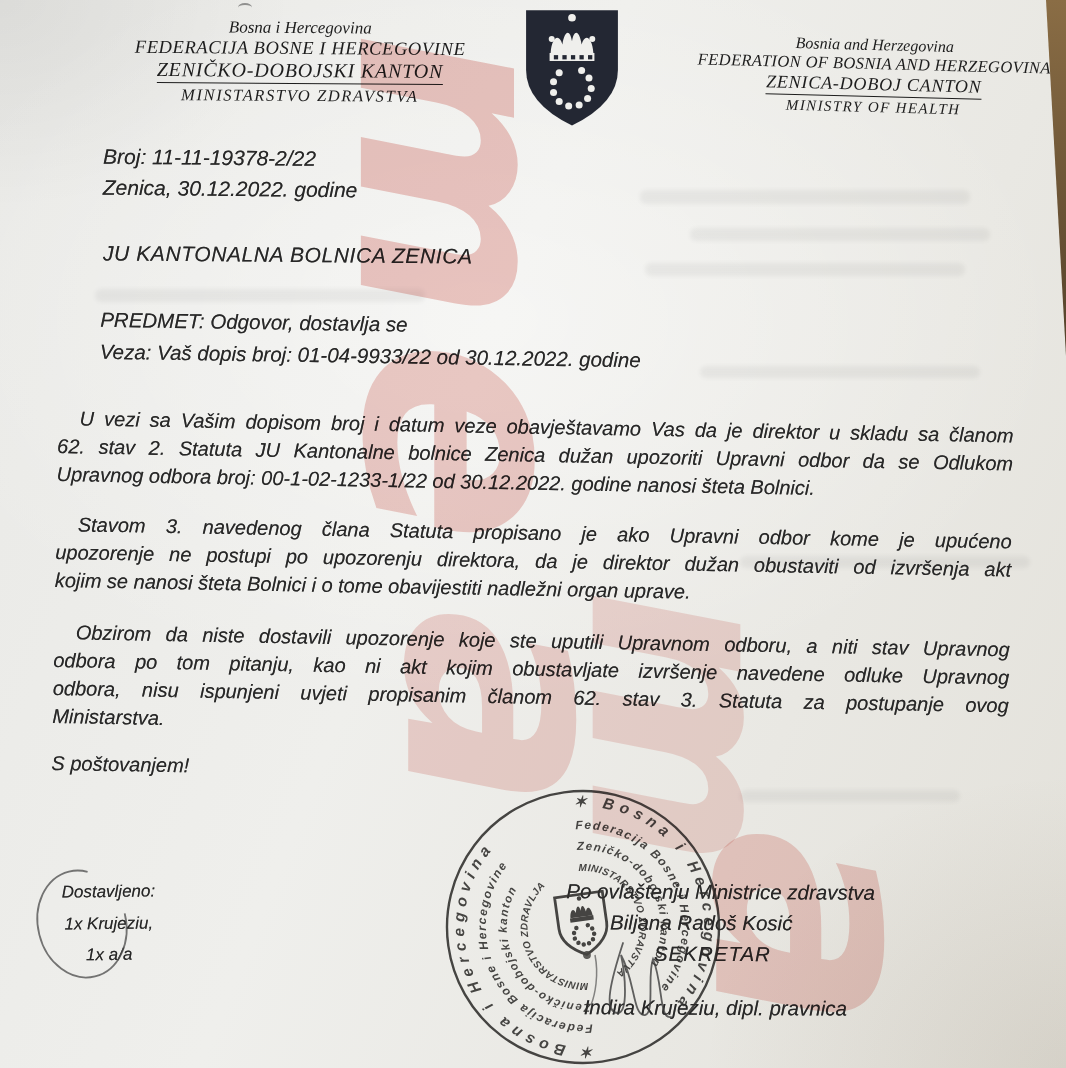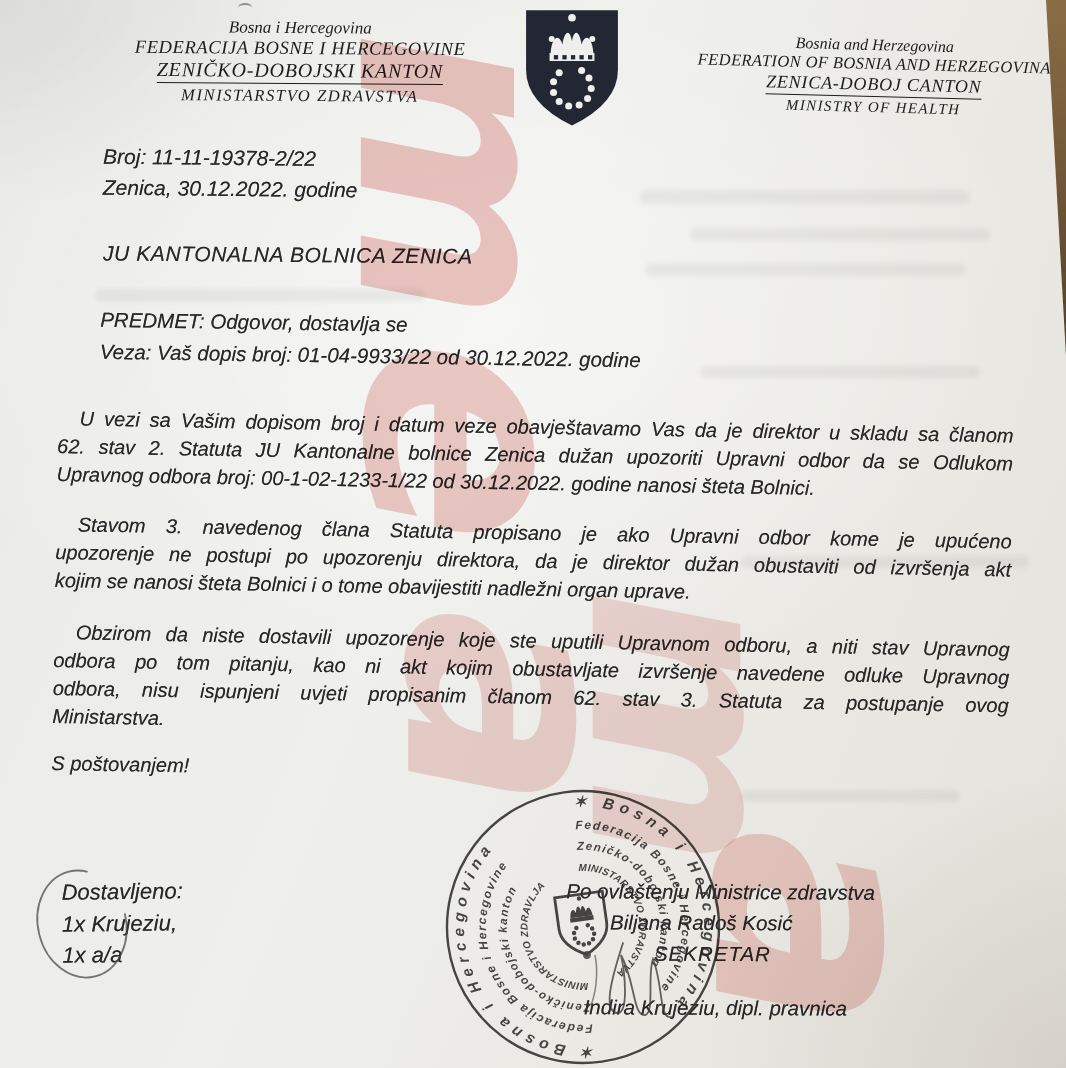--- a/index.html
+++ b/index.html
@@ -26,21 +26,21 @@
   .txt{color:#272727;text-shadow:0 0 .4px rgba(20,20,20,.55);z-index:10;}
   .ref{font-size:21px;line-height:31px;}
   .addr{font-size:21px;letter-spacing:.6px;}
   .subj{font-size:20.5px;line-height:31.5px;}
   .paras{width:956px;font-size:20px;line-height:28px;}
   .pline{text-align:justify;}
   .jl{text-align-last:justify;}
   .indent{text-indent:22px;}
   .pgap{height:22px;}
   .closing{margin-top:19px;}
-  .dist{font-size:22px;line-height:31.5px;}
+  .dist{font-size:17px;line-height:31.5px;text-align:center;}
   .sig{font-size:20.5px;line-height:31px;}
   .sig .name{padding-left:44px;}
   .sig .role{padding-left:88px;letter-spacing:1px;}
   .sig .lawyer{padding-left:18px;margin-top:23px;}
   
   .wm{z-index:30;pointer-events:none;mix-blend-mode:multiply;font-weight:700;
       font-family:"DejaVu Sans",sans-serif;line-height:.8;}
   
   .smudge{background:#4a4a4a;opacity:.065;filter:blur(2px);border-radius:6px;z-index:5;}
   .pen-dot{width:14px;height:7px;border-radius:50%;border-top:2px solid #555;opacity:.6;z-index:12;}

